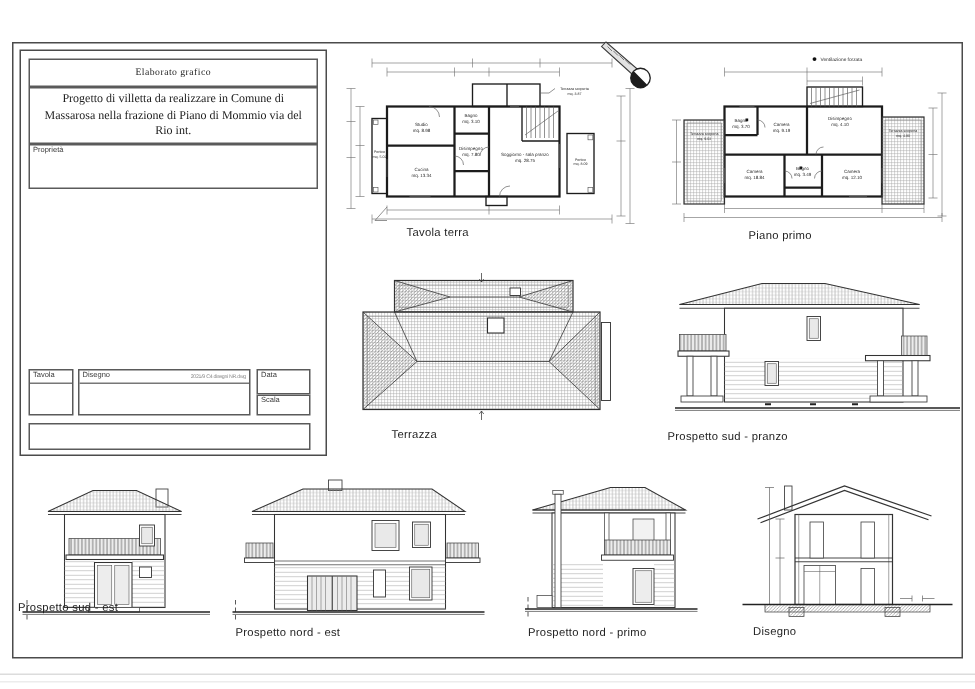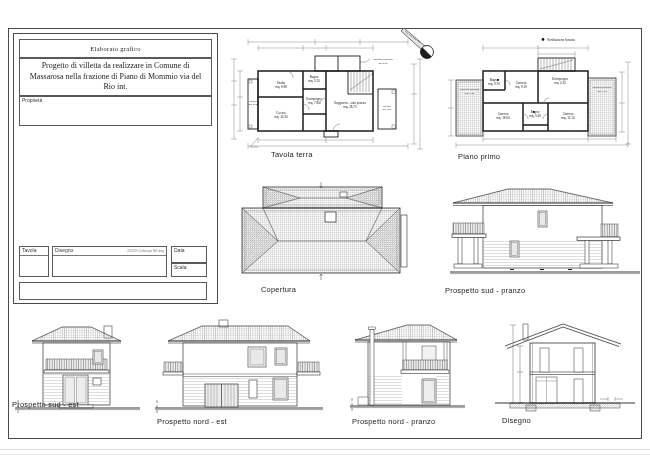--- a/index.html
+++ b/index.html
@@ -192,21 +192,21 @@
     <text class="rn" x="87" y="81">Bagno</text>
     <text class="rn" x="87" y="85">mq. 3.49</text>
     <text class="rn" x="120" y="83">Camera</text>
     <text class="rn" x="120" y="87">mq. 12.10</text>
     <text class="rs" x="21.5" y="58">Terrazza scoperta</text>
     <text class="rs" x="21.5" y="61.5">mq. 9.02</text>
     <text class="rs" x="154" y="56">Terrazza scoperta</text>
     <text class="rs" x="154" y="59.5">mq. 4.90</text>
   </g>
 </svg>
-<span class="abs drawlabel" style="left:458px;top:152px">Piano primo</span>
+<span class="abs drawlabel" style="left:499px;top:152px">Piano primo</span>
 
 <svg style="left:230px;top:184px" width="190" height="104" viewBox="0 0 190 104">
   <g>
     <rect x="33" y="3" width="119" height="21" fill="url(#pgrid)" stroke="#2e2e2e" stroke-width="0.8"></rect>
     <rect x="12" y="24" width="158" height="65" fill="url(#pgrid)" stroke="#2e2e2e" stroke-width="0.8"></rect>
     <rect x="171" y="31" width="6" height="52" fill="#fff" stroke="#2e2e2e" stroke-width="0.6"></rect>
     <polygon points="33,3 70,14 33,24" fill="url(#phatch)"></polygon>
     <polygon points="152,3 116,14 152,24" fill="url(#phatch)"></polygon>
     <polygon points="12,24 48,57 12,89" fill="url(#phatch)"></polygon>
     <polygon points="170,24 136,57 170,89" fill="url(#phatch)"></polygon>
@@ -219,21 +219,21 @@
   </g>
   <g>
     <rect x="95" y="28" width="11" height="10" fill="#fff" stroke="#2e2e2e" stroke-width="0.7"></rect>
     <rect x="110" y="8" width="7" height="5" fill="#fff" stroke="#2e2e2e" stroke-width="0.6"></rect>
   </g>
   <g stroke="#3a3a3a" stroke-width="0.5" fill="none">
     <path d="M91 -2V4M89.5 2L91 4L92.5 2"></path>
     <path d="M91 96V90M89.5 92L91 90L92.5 92"></path>
   </g>
 </svg>
-<span class="abs drawlabel" style="left:261px;top:285px">Copertura</span>
+<span class="abs drawlabel" style="left:261px;top:285px">Terrazza</span>
 
 <svg style="left:450px;top:186px" width="190" height="92" viewBox="0 0 190 92">
   <polygon points="3,17 58,3 100,3 163,17" fill="url(#ptile)" stroke="#333" stroke-width="0.7"></polygon>
   <path d="M3 17H163M3 19.5H163" stroke="#333" stroke-width="0.6" fill="none"></path>
   <rect x="33" y="19.5" width="119" height="62.5" fill="#fff" stroke="#333" stroke-width="0.7"></rect>
   <rect x="33" y="53" width="119" height="29" fill="url(#psiding)" stroke="none"></rect>
   <g>
     <rect x="3" y="37" width="31" height="11" fill="url(#pbars)" stroke="#444" stroke-width="0.5"></rect>
     <rect x="2" y="48" width="34" height="3.5" fill="#fff" stroke="#333" stroke-width="0.7"></rect>
     <rect x="8" y="51.5" width="4" height="26.5" fill="#fff" stroke="#444" stroke-width="0.6"></rect>
@@ -351,21 +351,21 @@
     <rect x="72" y="58" width="14" height="24" fill="#fff" stroke="#333" stroke-width="0.6"></rect>
     <rect x="73.5" y="59.5" width="11" height="21" fill="#ededed" stroke="#555" stroke-width="0.4"></rect>
   </g>
   <g stroke="#222">
     <rect x="8" y="76" width="10" height="8" fill="#fff" stroke="#444" stroke-width="0.5"></rect>
     <path d="M0 85H115" stroke-width="0.9"></path>
     <path d="M0 86.6H115" stroke-width="0.4"></path>
     <path d="M2 77v3M2 82v3M2 87v3" stroke-width="0.5"></path>
   </g>
 </svg>
-<span class="abs drawlabel" style="left:352px;top:417px">Prospetto nord - pranzo</span>
+<span class="abs drawlabel" style="left:352px;top:417px">Prospetto nord - primo</span>
 
 <svg style="left:495px;top:319px" width="140" height="96" viewBox="0 0 140 96">
   <rect x="28" y="5" width="5" height="16" fill="#fff" stroke="#444" stroke-width="0.6"></rect>
   <g stroke="#333" stroke-width="0.8" fill="none">
     <path d="M10 27L68 5L126 25"></path>
     <path d="M12 29.5L68 8L124 27.5"></path>
   </g>
   <g>
     <rect x="35" y="24" width="65" height="60" fill="#fff" stroke="#333" stroke-width="0.8"></rect>
     <path d="M37.5 24V84M97.5 24V84" stroke="#666" stroke-width="0.4" fill="none"></path>

